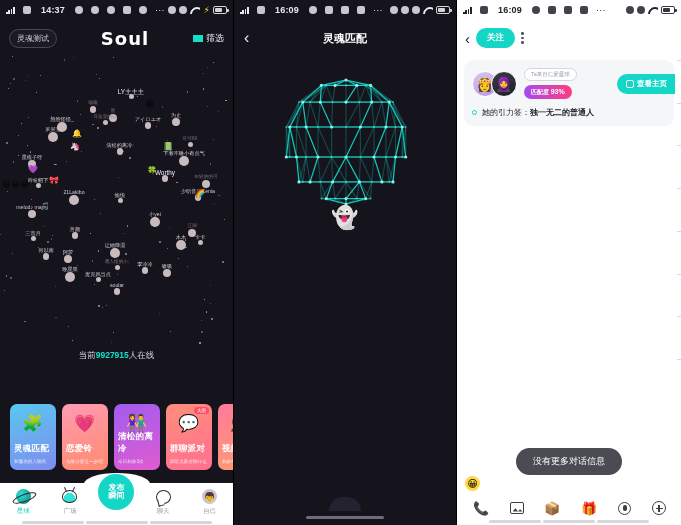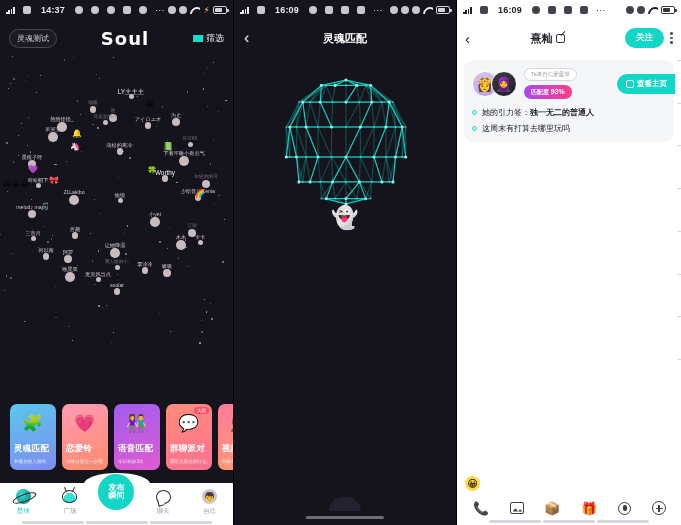--- a/index.html
+++ b/index.html
@@ -372,35 +372,38 @@
         <div class="emoji" style="left: 54px; top: 124px;">🎀</div>
         <div class="emoji" style="left: 168px; top: 90px;">📗</div>
         <div class="emoji" style="left: 7px; top: 128px;">😀</div>
         <div class="emoji" style="left: 16px; top: 128px;">😀</div>
         <div class="emoji" style="left: 25px; top: 128px;">😀</div>
         <div class="emoji" style="left: 200px; top: 137px;">🌈</div>
         <div class="emoji" style="left: 45px; top: 150px;">🎵</div>
         <div class="emoji" style="left: 152px; top: 114px;">🍀</div>
       </div>
 
+    <div class="online-row">
+      <span>当前</span><em>9927915</em><span>人在线</span>
+    </div>
 
     <div class="cards" id="cards">
         <div class="card c1">
           <div class="art">🧩</div>
           <div class="ct">灵魂匹配</div>
           <div class="cs">和懂你的人聊天</div>
         </div>
         <div class="card c2">
           <div class="art">💗</div>
           <div class="ct">恋爱铃</div>
           <div class="cs">与缘分更近一步吧</div>
         </div>
         <div class="card c3">
           <div class="art">👫</div>
-          <div class="ct">语音匹配</div>
+          <div class="ct">清松的离冷</div>
           <div class="cs">今日剩余3次</div>
         </div>
         <div class="card c4">
           <div class="art">💬</div>
           <div class="hot">大图</div>
           <div class="ct">群聊派对</div>
           <div class="cs">听听大家在聊什么</div>
         </div>
         <div class="card c5">
           <div class="art">👧</div>
@@ -769,24 +772,20 @@
         <span class="cico"></span>
         <span class="wifi"></span>
         <span class="batt">
             <b></b>
           </span>
       </div>
     </div>
 
     <div class="p3-header">
       <span class="p3-back">‹</span>
-      <div class="p3-title">
-        <span>熹籼</span>
-        <span class="edit-ico"></span>
-      </div>
       <div class="follow">关注</div>
       <div class="kebab">
           <i></i>
           <i></i>
           <i></i>
         </div>
     </div>
 
     <div class="profile-card">
       <div class="pc-top">
@@ -803,39 +802,36 @@
         </div>
       </div>
       <div class="home-btn">
         <span class="home-glyph"></span>
         <span>查看主页</span>
       </div>
       <div class="pc-lines" id="pclines">
           <div class="pcl">
             <span class="ring"></span>
             <span>她的引力签：<b>独一无二的普通人</b></span>
-          </div>
-          <div class="pcl">
-            <span class="ring"></span>
-            <span>这周末有打算去哪里玩吗</span>
           </div>
         </div>
     </div>
 
     <div class="edge-ticks">
         <i></i>
         <i></i>
         <i></i>
         <i></i>
         <i></i>
         <i></i>
         <i></i>
         <i></i>
       </div>
 
+    <div class="toast">没有更多对话信息</div>
 
     <div class="composer">
       <div class="smiley">😀</div>
     </div>
 
     <div class="toolbar3">
       <span class="tb-i phone-ico">📞</span>
       <span class="pic-ico"></span>
       <span class="tb-i">📦</span>
       <span class="tb-i">🎁</span>

